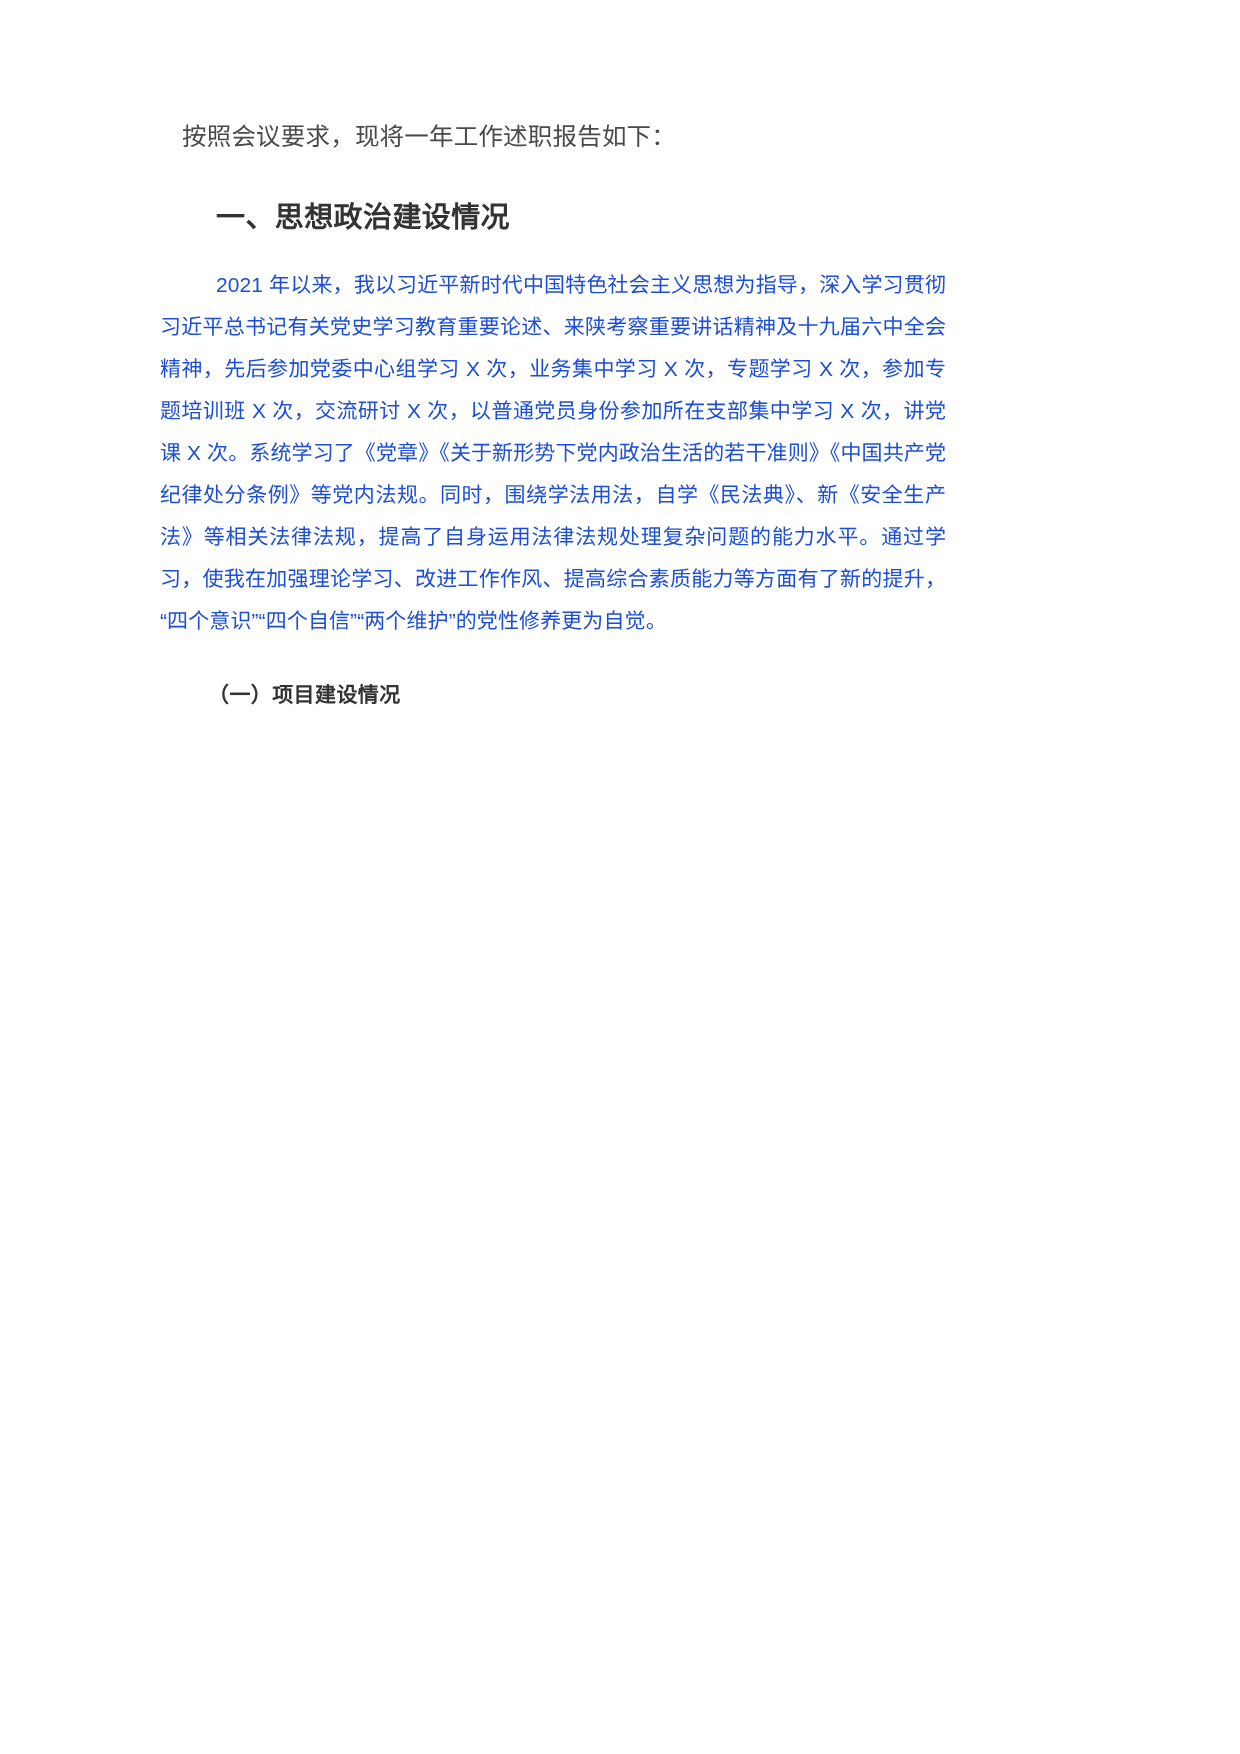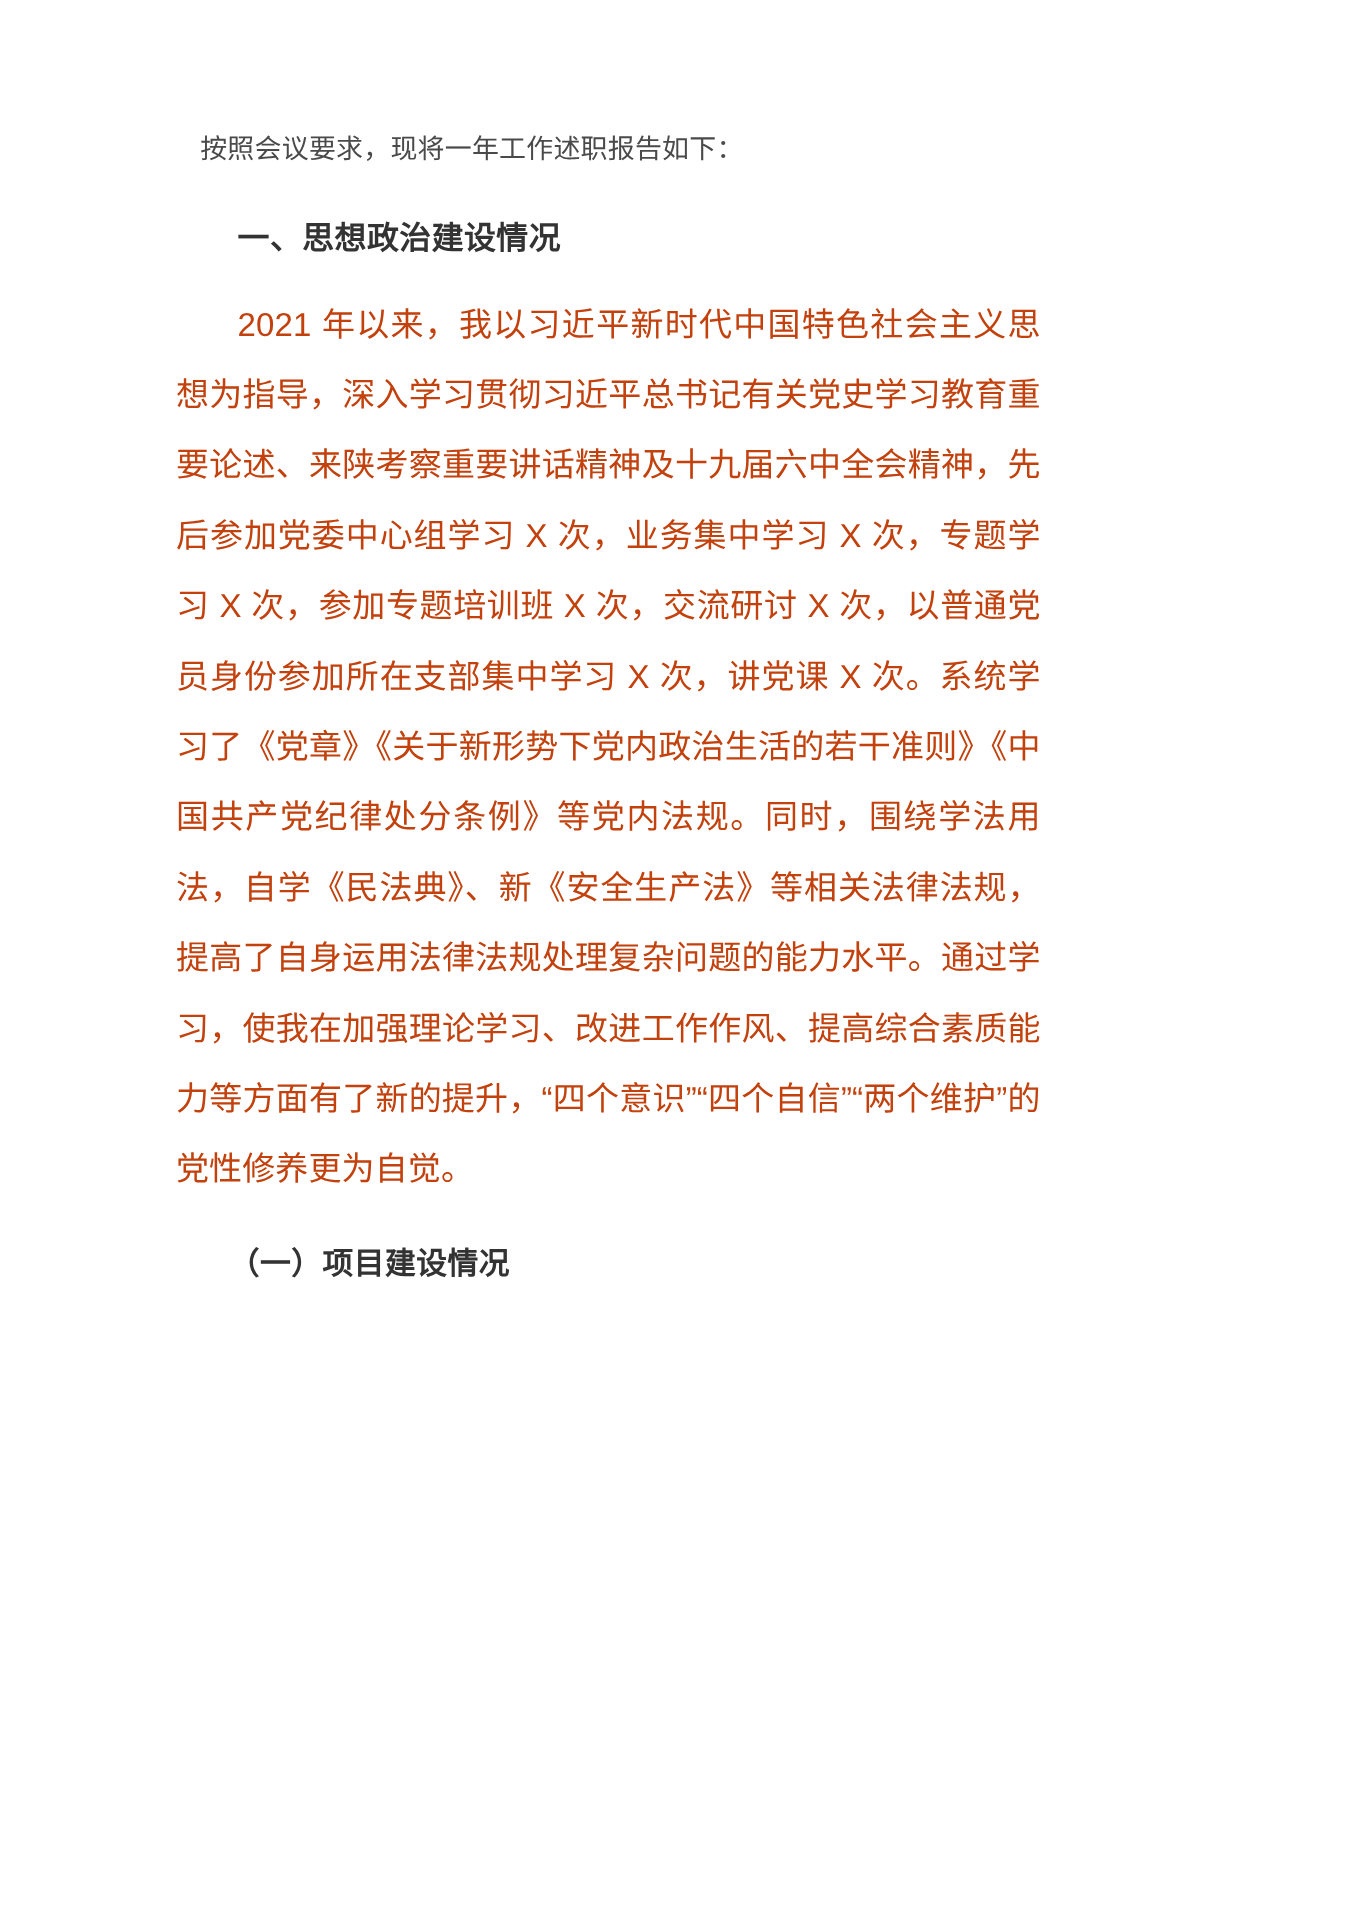--- a/index.html
+++ b/index.html
@@ -49,34 +49,34 @@
   .h-sec {
     font-size: 29px;
     line-height: 57px;
     font-weight: bold;
     color: #333333;
     margin: 24px 0 18px 0;
     text-indent: 56px;
     letter-spacing: 0.4px;
   }
   .h-sub {
-    font-size: 28px;
+    font-size: 21px;
     line-height: 57px;
     font-weight: bold;
     color: #333333;
     margin: 24px 0 14px 0;
     text-indent: 48px;
     letter-spacing: 0.4px;
   }
 
   
   .para {
-    font-size: 30px;
-    line-height: 64px;
-    color: #c2410c;
+    font-size: 21px;
+    line-height: 42px;
+    color: #1d4ed8;
     text-align: justify;
     text-justify: inter-ideograph;
     text-indent: 56px;
     margin: 0 0 20px 0;
     letter-spacing: 0.1px;
     word-break: break-all;
   }
   .para:last-child { margin-bottom: 0; }
 </style>
 </head>

